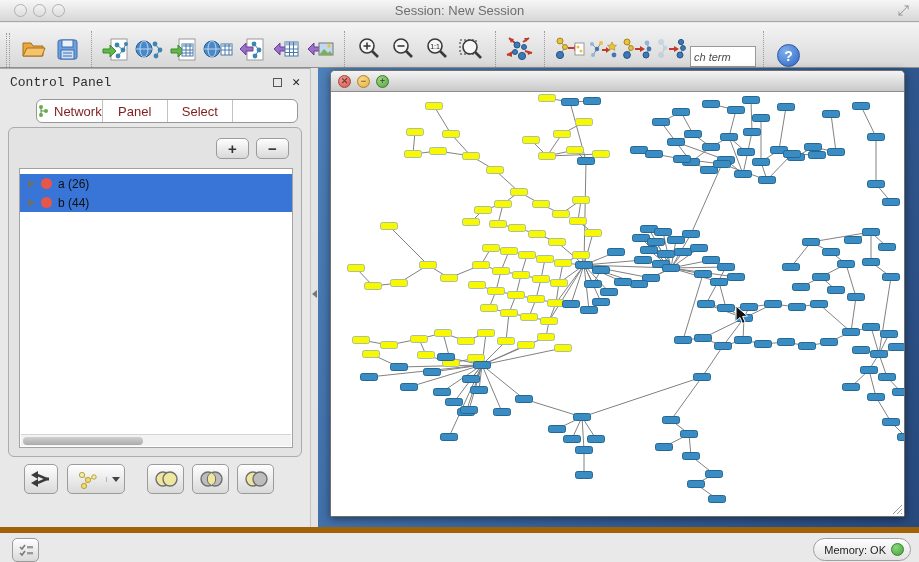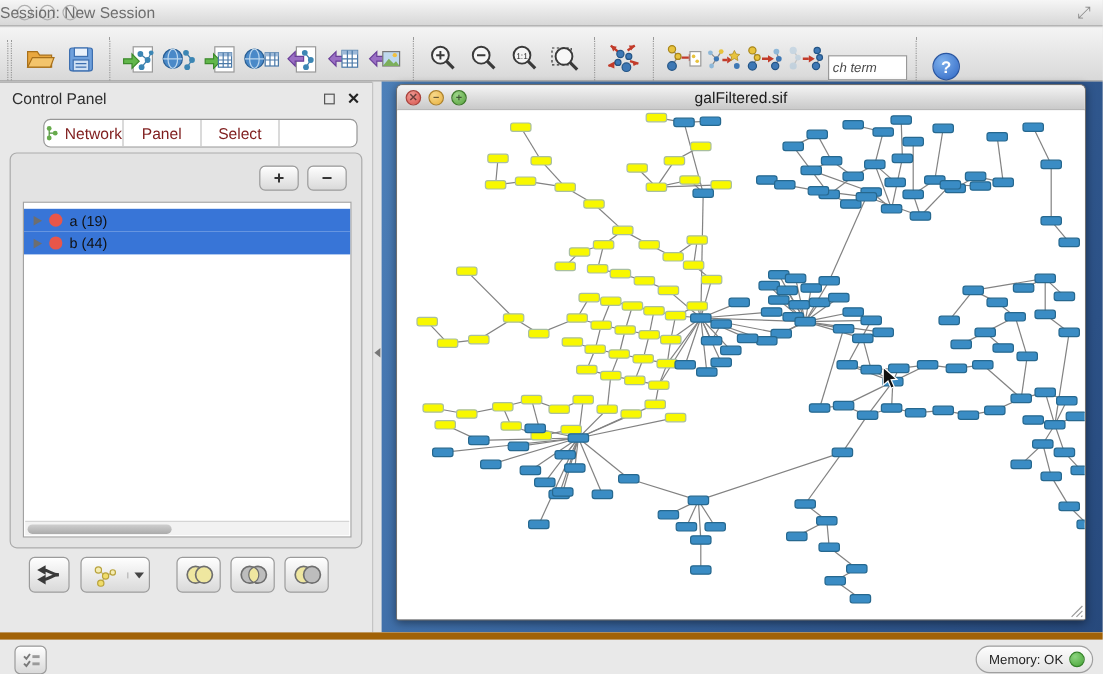--- a/index.html
+++ b/index.html
@@ -7,21 +7,21 @@
     font-family:"Liberation Sans", sans-serif; background:#e8e8e8; }
   #app { position:relative; width:919px; height:562px; background:#e8e8e8; }
 
   
   #titlebar { position:absolute; left:0; top:0; width:919px; height:22px;
     background:linear-gradient(#f6f6f6,#d7d7d7); border-bottom:1px solid #a8a8a8;
     display:flex; align-items:center; }
   .tl-dot { width:13px; height:13px; border-radius:50%;
     background:linear-gradient(#f3f3f3,#ddd); border:1px solid #b0b0b0; margin-left:6px; }
   .tl-dot:first-child { margin-left:14px; }
-  #win-title { position:absolute; left:0; right:0; 
+  #win-title { position:absolute; left:0; right:0; text-align:center;
     font-size:13px; color:#6e6e6e; }
   #fullscreen-btn { position:absolute; right:10px; top:3px; color:#8b8b8b;
     font-size:14px; line-height:14px; }
 
   
   #toolbar { position:absolute; left:0; top:23px; width:919px; height:45px;
     background:linear-gradient(#f4f4f4,#d8d8d8); border-bottom:1px solid #8f8f8f;
     display:flex; align-items:flex-end; }
   .tb-handle { width:4px; height:34px; border-left:1px dotted #999;
     border-right:1px dotted #999; margin:0 6px 0 6px; }
@@ -34,21 +34,21 @@
     font-family:"Liberation Sans", sans-serif; margin-left:2px; }
   #help-btn { width:23px; height:23px; border-radius:50%;
     background:radial-gradient(circle at 35% 30%, #7db0ec, #2f67c5);
     color:#fff; font-weight:bold; font-size:14px; display:flex; align-items:center;
     justify-content:center; border:1px solid #2a56a0; margin-left:6px; }
 
   
   #control-panel { position:absolute; left:0; top:68px; width:310px; height:459px;
     background:#e8e8e8; border-top:1px solid #aaa; }
   #cp-header { height:26px; display:flex; align-items:center; padding:0 10px;
-    font-size:13px; color:#2e2e2e; }
+    font-size:13px; color:#2e2e2e;font-family:Liberation Mono, monospace; }
   #cp-header .grow { flex:1; }
   #cp-float { width:9px; height:9px; border:1.5px solid #555; margin-right:10px; }
   #cp-close { color:#222; font-size:13px; font-weight:bold; line-height:13px; }
   #tabbar { position:absolute; left:36px; top:30px; width:262px; height:24px;
     display:flex; border:1px solid #979797; border-radius:6px; overflow:hidden;
     background:#fff; font-size:13px; }
   .tab { flex:1; display:flex; align-items:center; justify-content:center;
     color:#7f1d1d; border-right:1px solid #c2c2c2; gap:4px; }
   .tab:last-child { border-right:none; }
   .tab.active { background:linear-gradient(#9c9c9c,#7f7f7f); color:#fff;
@@ -422,21 +422,21 @@
       </div>
 
     <div id="cp-box">
       <div id="add-set-btn" class="macbtn">+</div>
       <div id="remove-set-btn" class="macbtn">−</div>
       <div id="set-list">
         <div id="set-rows" style="padding-top:5px;">
             <div class="set-row selected">
               <span class="tri"></span>
               <span class="reddot"></span>
-              <span>a (19)</span>
+              <span>a (26)</span>
             </div>
             <div class="set-row selected">
               <span class="tri"></span>
               <span class="reddot"></span>
               <span>b (44)</span>
             </div>
           </div>
         <div id="set-hscroll">
           <div class="thumb"></div>
         </div>
@@ -495,21 +495,20 @@
   <div id="splitter">
     <div class="collapse"></div>
   </div>
 
   <div id="desktop">
     <div id="net-window">
       <div id="net-titlebar">
         <div class="nt-dot nt-red">✕</div>
         <div class="nt-dot nt-yellow">−</div>
         <div class="nt-dot nt-green">+</div>
-        <div id="net-title">galFiltered.sif</div>
       </div>
       <div id="net-canvas">
         <svg id="graph-svg" width="573" height="424">
             <line x1="103" y1="14" x2="120" y2="42" stroke="#828282" stroke-width="1"></line>
             <line x1="120" y1="42" x2="140" y2="64" stroke="#828282" stroke-width="1"></line>
             <line x1="140" y1="64" x2="164" y2="78" stroke="#828282" stroke-width="1"></line>
             <line x1="164" y1="78" x2="188" y2="100" stroke="#828282" stroke-width="1"></line>
             <line x1="84" y1="40" x2="82" y2="62" stroke="#828282" stroke-width="1"></line>
             <line x1="82" y1="62" x2="107" y2="59" stroke="#828282" stroke-width="1"></line>
             <line x1="107" y1="59" x2="140" y2="64" stroke="#828282" stroke-width="1"></line>

